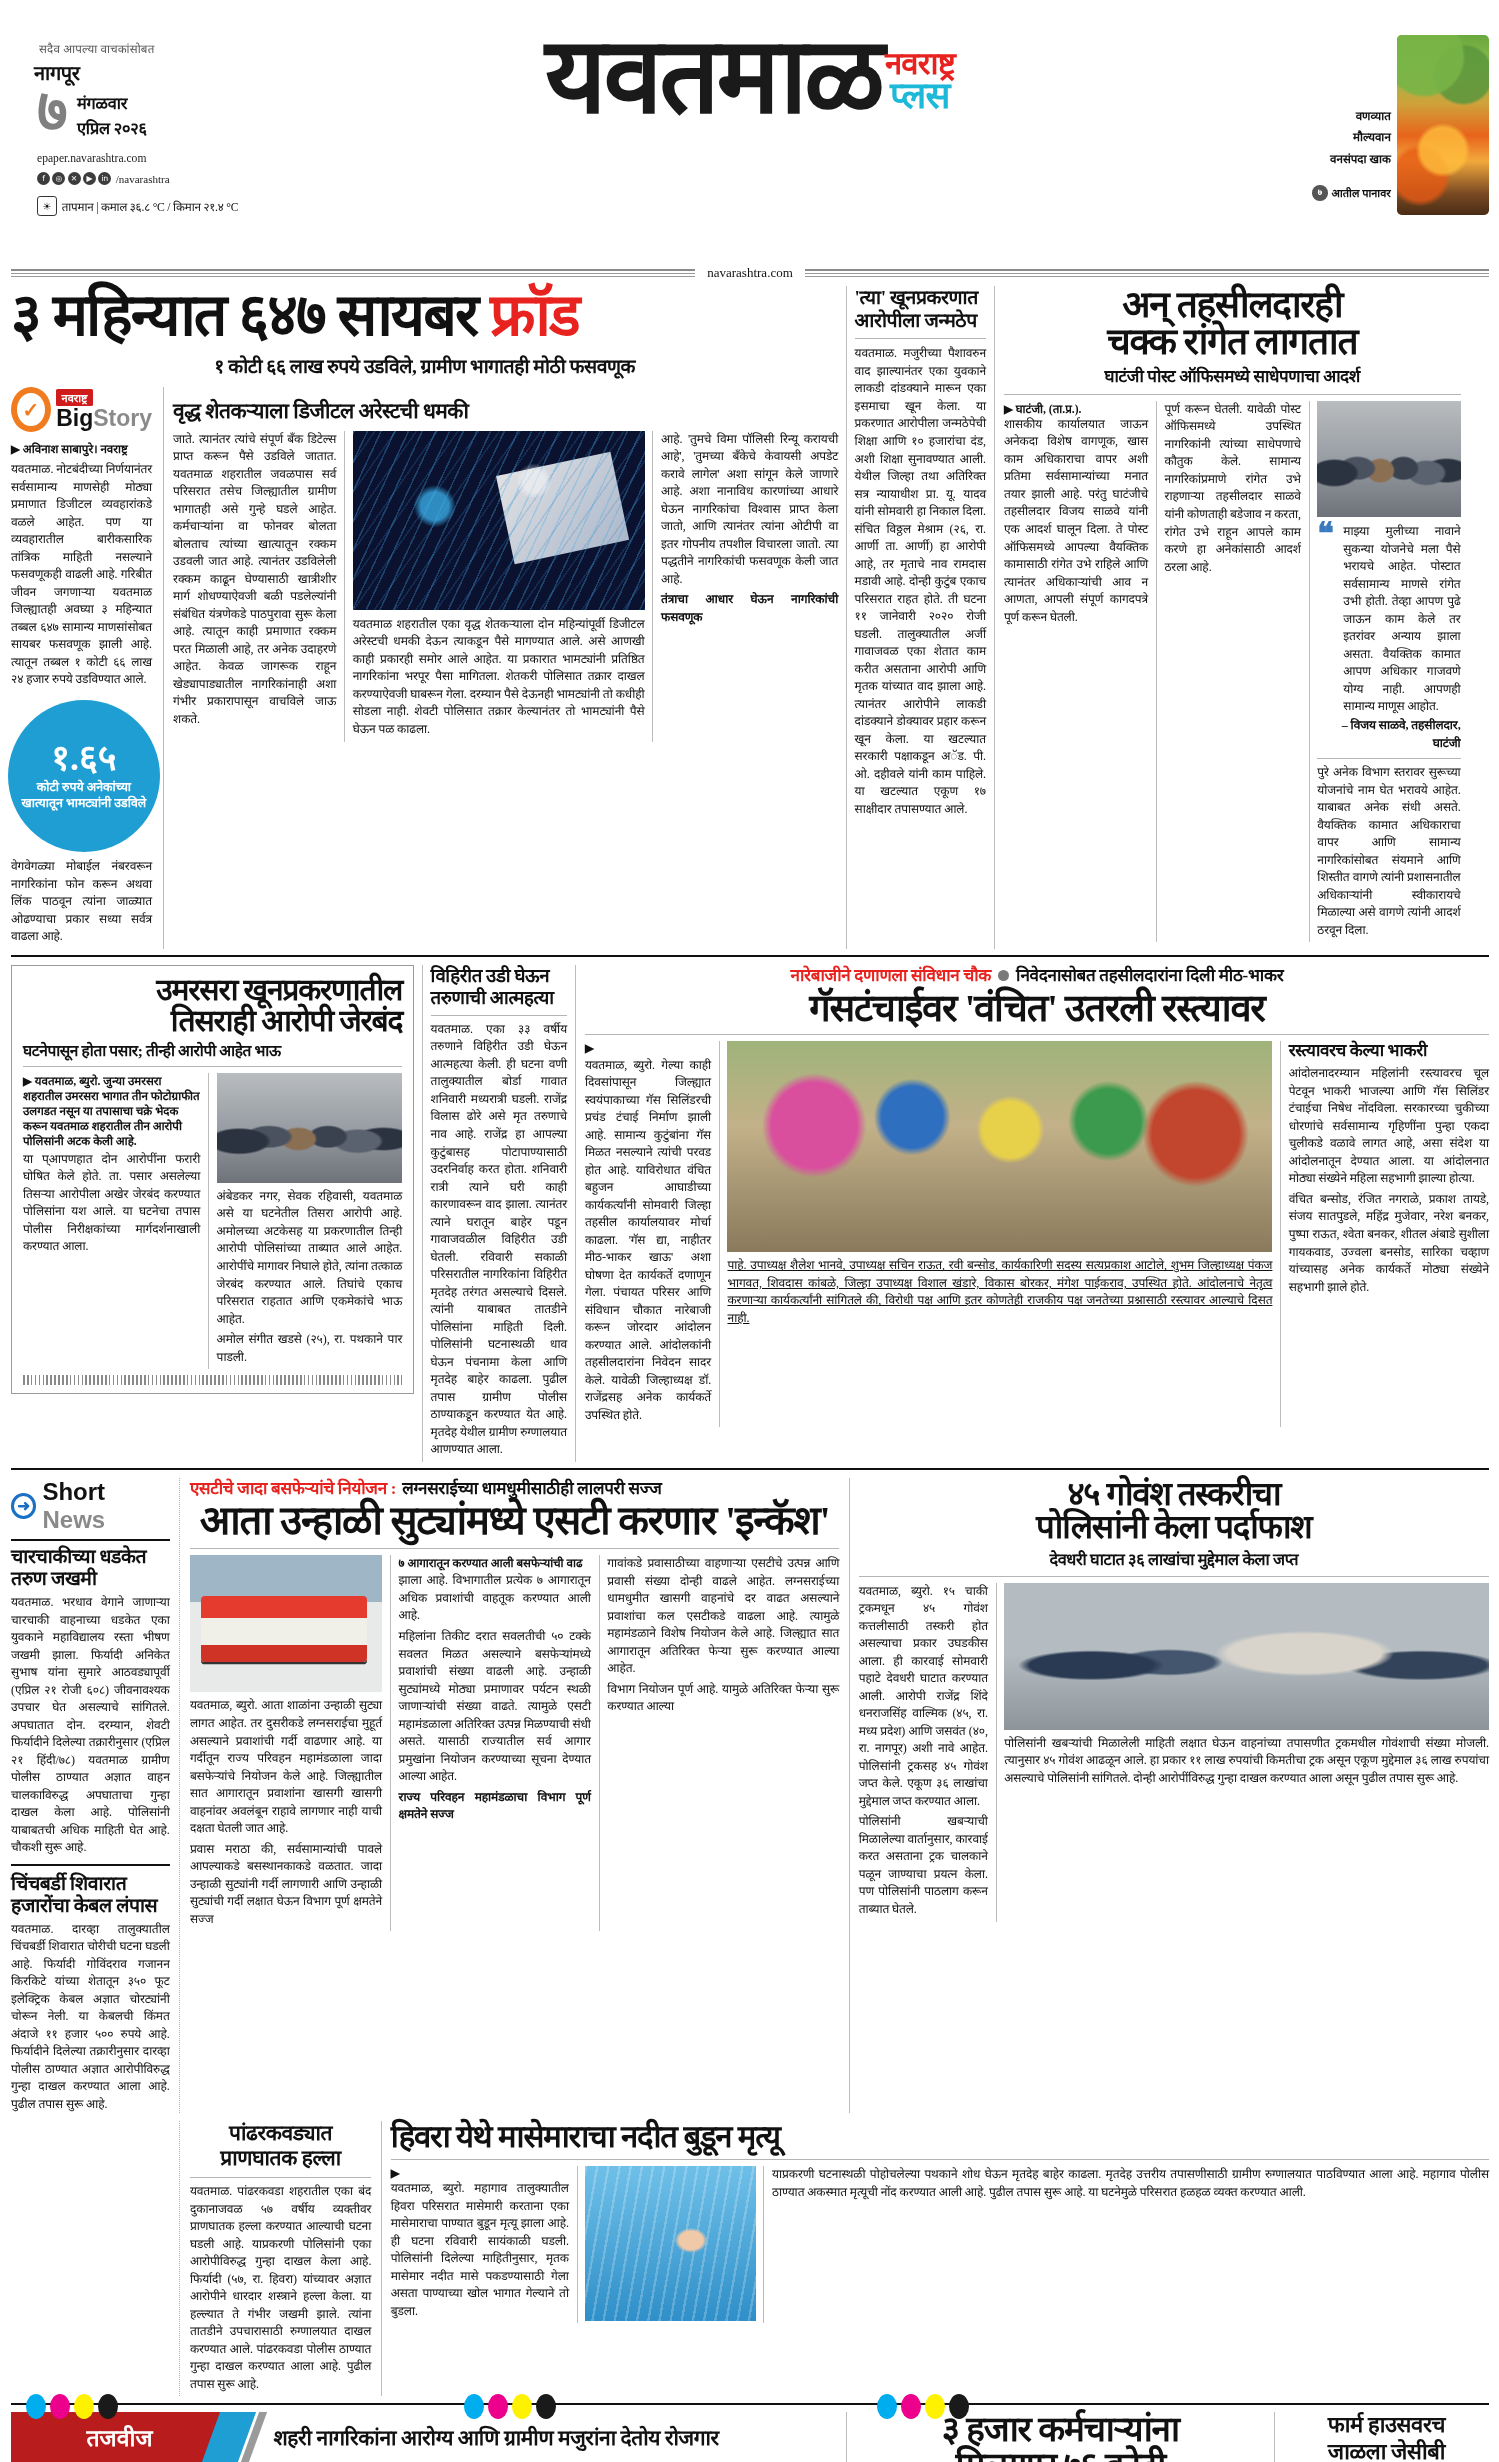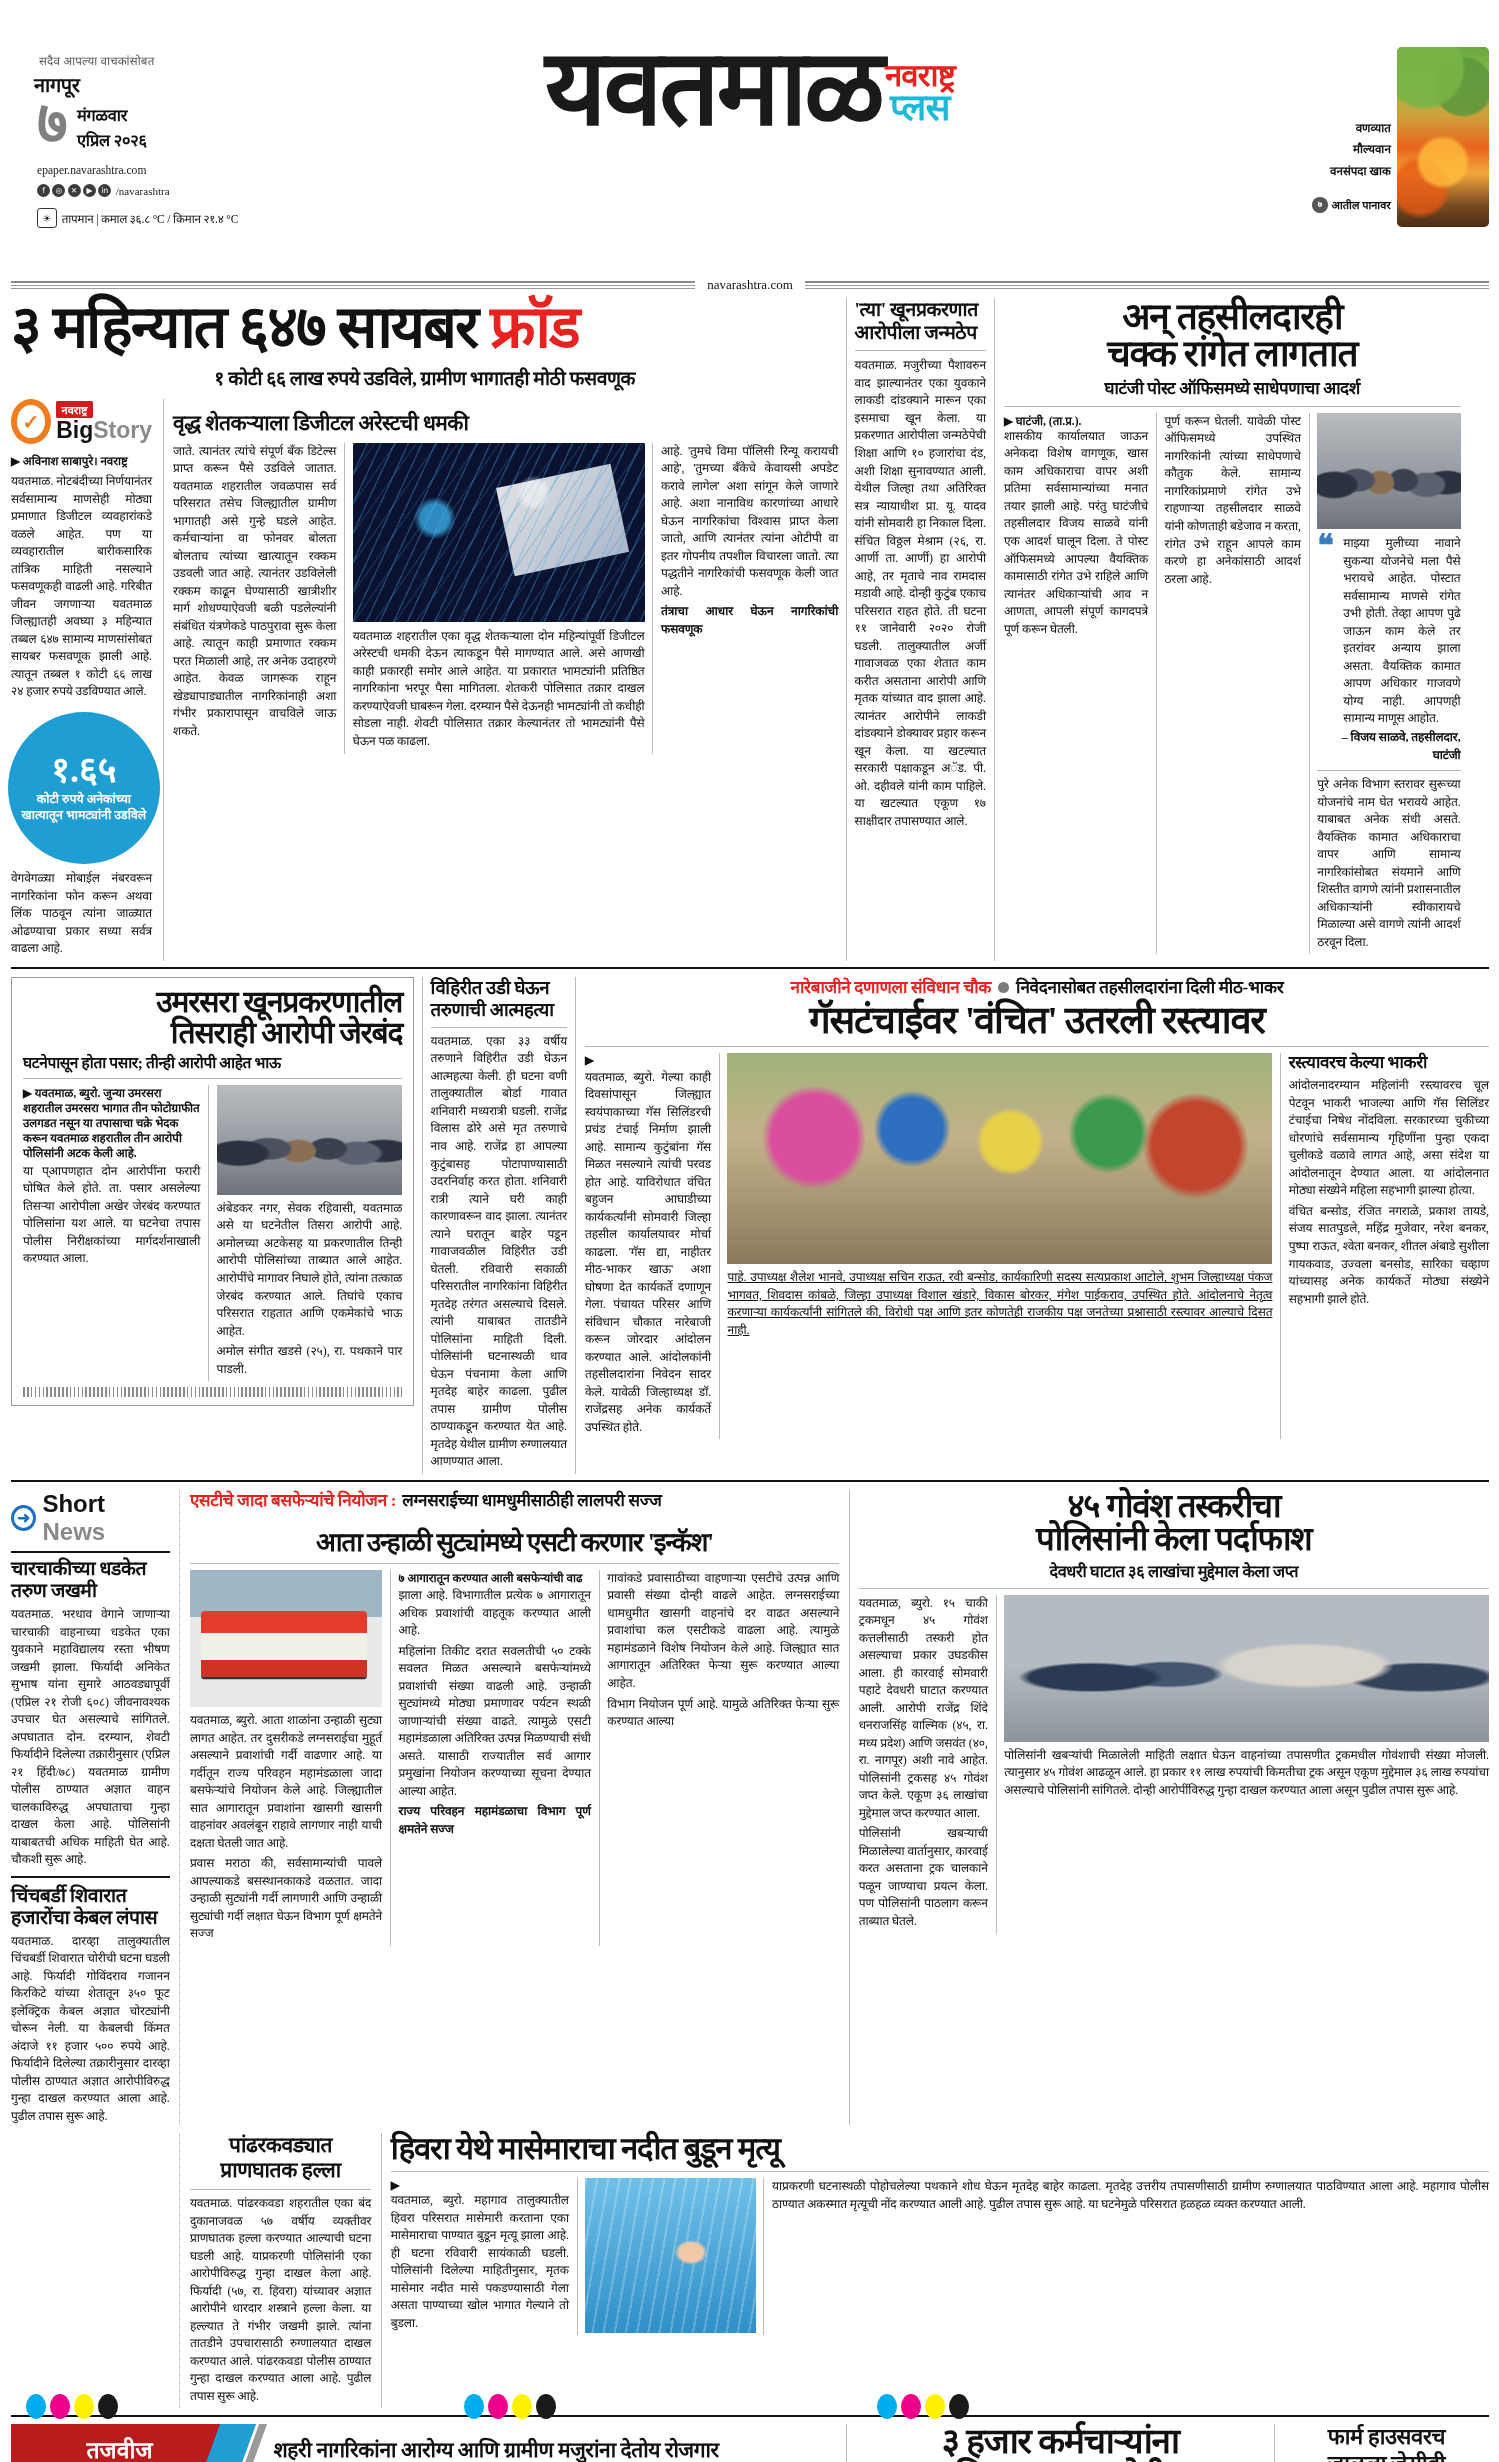--- a/index.html
+++ b/index.html
@@ -2,21 +2,21 @@
 <html style="font-size:12.4px"><head>
 <meta charset="utf-8">
 <style>
   * { box-sizing: border-box; margin:0; padding:0; }
   html,body { background:#fff; }
   body {
     width:1500px; height:2462px;
     font-family:"Liberation Serif", serif;
     color:#111; position:relative; overflow:hidden;
   }
-  .page { width:1500px; height:2462px; position:relative; padding:16px 11px; }
+  .page { width:1500px; height:2462px; position:relative; padding:4px 11px; }
 
   
   .masthead { display:flex; align-items:flex-start; height:264px; position:relative; }
   .mh-left { width:233px; padding-top:37px; position:relative; }
   .tagline { font-size:11.6px; color:#555; letter-spacing:0.2px; padding-left:28px; }
   .city { font-size:20px; font-weight:bold; padding-left:23px; margin-top:3.1px; letter-spacing:-0.4px;}
   .dateblock { display:flex; align-items:flex-start; margin-top:1.6px; padding-left:26px;}
   .bignum { font-size:59px; font-weight:bold; color:#808080; line-height:.78; font-family:"Liberation Serif",serif;}
   .dtext { margin-left:9.3px; margin-top:4.7px; }
   .dtext div { font-size:16.3px; font-weight:bold; line-height:1.5; letter-spacing:-0.2px;}
@@ -466,21 +466,21 @@
       <div class="body" style="margin-top:3.9px;">यवतमाळ. दारव्हा तालुक्यातील चिंचबर्डी शिवारात चोरीची घटना घडली आहे. फिर्यादी गोविंदराव गजानन किरकिटे यांच्या शेतातून ३५० फूट इलेक्ट्रिक केबल अज्ञात चोरट्यांनी चोरून नेली. या केबलची किंमत अंदाजे ११ हजार ५०० रुपये आहे. फिर्यादीने दिलेल्या तक्रारीनुसार दारव्हा पोलीस ठाण्यात अज्ञात आरोपीविरुद्ध गुन्हा दाखल करण्यात आला आहे. पुढील तपास सुरू आहे.</div>
     </div>
 
     <div class="vline-d"></div>
 
     <div style="width:668px;padding:0 9.3px;">
       <div style="display:flex;align-items:baseline;">
         <div class="kicker kicker-red">एसटीचे जादा बसफेऱ्यांचे नियोजन :</div>
         <div class="kicker" style="margin-left:6.2px;">लग्नसराईच्या धामधुमीसाठीही लालपरी सज्ज</div>
       </div>
-      <div class="hl1" style="font-size:26px;text-align:center;margin-top:19px;">आता उन्हाळी सुट्यांमध्ये एसटी करणार 'इन्कॅश'</div>
+      <div class="hl1" style="font-size:40px;text-align:center;margin-top:2px;">आता उन्हाळी सुट्यांमध्ये एसटी करणार 'इन्कॅश'</div>
       <div class="hr-g" style="margin:6.2px 0;"></div>
       <div style="display:flex;">
         <div style="width:200px;padding-right:7.8px;">
           <div class="bus-img"></div>
           <div class="body" style="margin-top:5.4px;">
             <p>यवतमाळ, ब्युरो. आता शाळांना उन्हाळी सुट्या लागत आहेत. तर दुसरीकडे लग्नसराईचा मुहूर्त असल्याने प्रवाशांची गर्दी वाढणार आहे. या गर्दीतून राज्य परिवहन महामंडळाला जादा बसफेऱ्यांचे नियोजन केले आहे. जिल्ह्यातील सात आगारातून प्रवाशांना खासगी खासगी वाहनांवर अवलंबून राहावे लागणार नाही याची दक्षता घेतली जात आहे.</p>
             <p>प्रवास मराठा की, सर्वसामान्यांची पावले आपल्याकडे बसस्थानकाकडे वळतात. जादा उन्हाळी सुट्यांनी गर्दी लागणारी आणि उन्हाळी सुट्यांची गर्दी लक्षात घेऊन विभाग पूर्ण क्षमतेने सज्ज</p>
           </div>
         </div>
         <div class="vline"></div>

